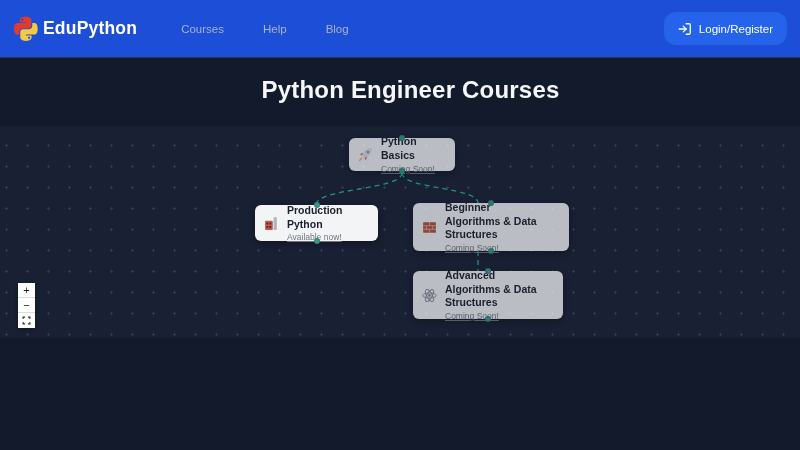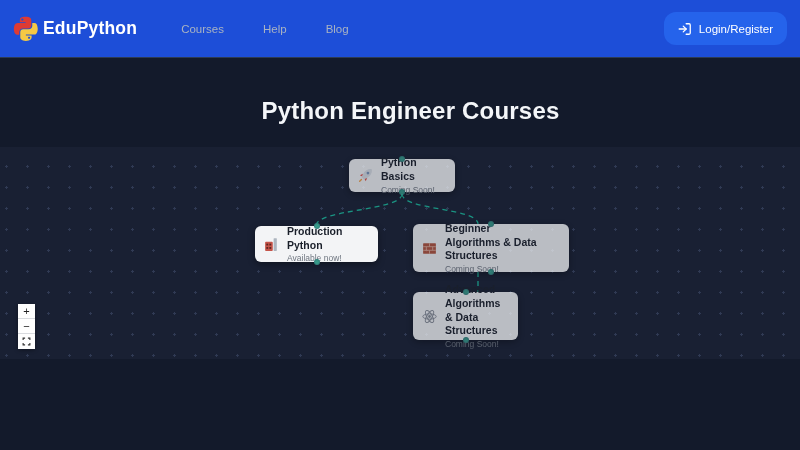--- a/index.html
+++ b/index.html
@@ -46,21 +46,21 @@
     font-family: inherit;
     display: flex;
     align-items: center;
     gap: 7px;
     cursor: pointer;
   }
   .login-icon { width: 14px; height: 14px; }
 
   
   .page-title {
-    margin-top: 39px;
+    margin-top: 18px;
     text-align: center;
     font-size: 24px;
     font-weight: 700;
     color: #f4f6f9;
     letter-spacing: .2px;
     padding-left: 21px;
   }
 
   
   .flow {
@@ -83,25 +83,25 @@
     box-shadow: 0 2px 7px rgba(0,0,0,.4);
     display: flex;
     align-items: center;
     gap: 7px;
     padding: 5px 10px 5px 8px;
     cursor: pointer;
   }
   .node.dim { opacity: .74; }
   .node-icon { width: 17px; height: 17px; flex: 0 0 auto; display: block; }
   .node-title { font-size: 10.5px; font-weight: 700; color: #1a1f2a; line-height: 1.3; }
-  .node-sub { font-size: 8.5px; color: #6f7680; margin-top: 1px; }
+  .node-sub { font-size: 8.5px; color: #6f7680; margin-top: 1px; text-decoration: underline; }
   .node-basics      { left: 349px; top: 12px;  width: 106px; height: 33px; }
   .node-production  { left: 255px; top: 79px;  width: 123px; height: 36px; }
   .node-beginner    { left: 413px; top: 77px;  width: 156px; height: 48px; }
-  .node-advanced    { left: 413px; top: 145px; width: 105px; height: 48px; }
+  .node-advanced    { left: 413px; top: 145px; width: 150px; height: 48px; }
   .node-beginner .node-title, .node-advanced .node-title { max-width: 100px; }
 
   .handle {
     position: absolute;
     left: 50%;
     width: 6px; height: 6px;
     margin-left: -3px;
     border-radius: 50%;
     background: #379a89;
     border: 1px solid #24305a33;

